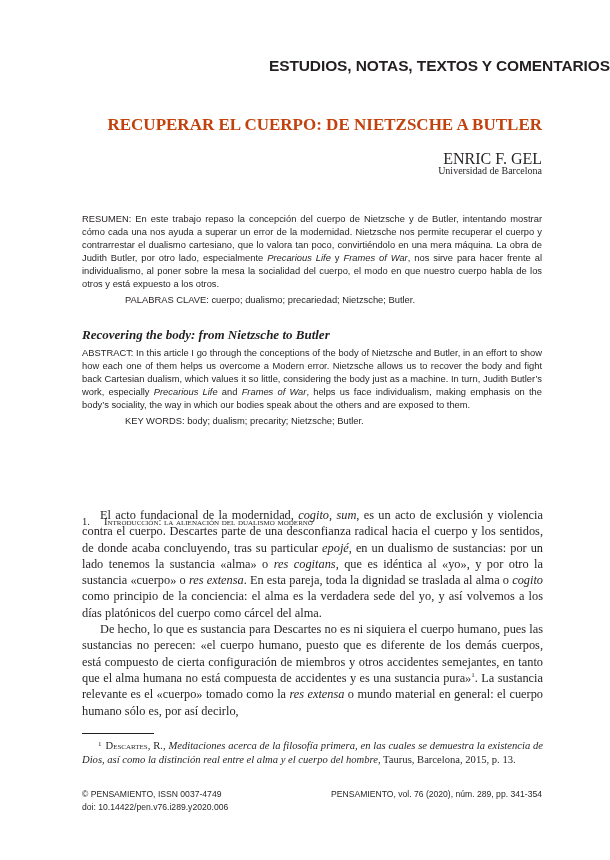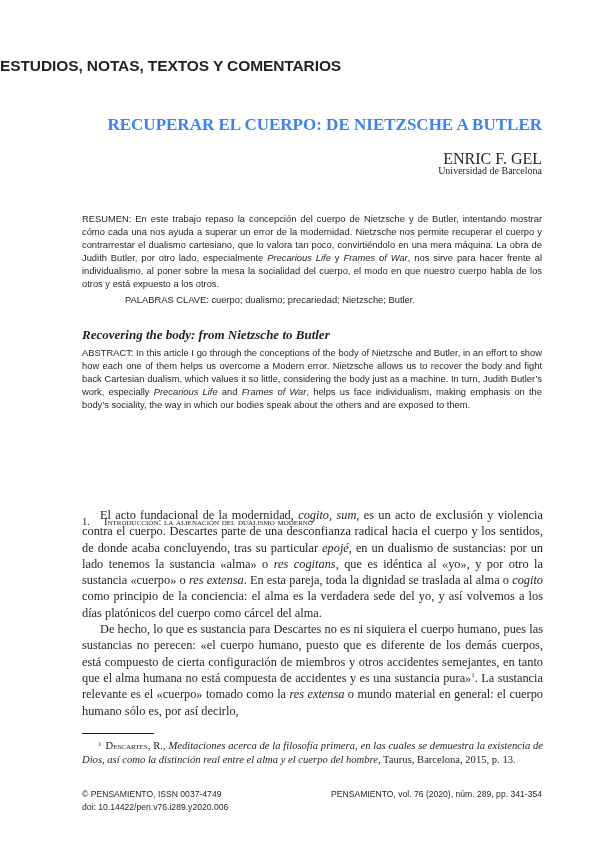--- a/index.html
+++ b/index.html
@@ -1,27 +1,27 @@
 <!DOCTYPE html>
 <html><head>
   <meta charset="utf-8">
   <style>
     html, body { margin: 0; padding: 0; background: #ffffff; }
     body { width: 610px; height: 860px; position: relative; overflow: hidden; color: #231f20; }
     .abs { position: absolute; }
 
     .section-head {
-      left: 0; width: 610px; top: 57px; text-align: left;
+      left: 0; width: 610px; top: 57px; text-align: right;
       font-family: "Liberation Sans", sans-serif; font-weight: bold;
       font-size: 15.5px; letter-spacing: -0.1px; color: #231f20;
     }
     .title {
       left: 82px; width: 460px; top: 115px; text-align: right;
       font-family: "Liberation Serif", serif; font-weight: bold;
-      font-size: 17px; color: #3b82f6; white-space: nowrap;
+      font-size: 17px; color: #c2410c; white-space: nowrap;
     }
     .author {
       right: 68px; top: 150px; text-align: right;
       font-family: "Liberation Serif", serif; font-size: 16px; color: #231f20;
     }
     .affil {
       right: 68px; top: 165px; text-align: left;
       font-family: "Liberation Serif", serif; font-size: 10px; color: #231f20;
     }
 
@@ -88,20 +88,21 @@
 
 <div class="abs sans-block resumen">
   <p><span>RESUMEN:</span><span> En este trabajo repaso la concepción del cuerpo de Nietzsche y de Butler, intentando mostrar cómo cada una nos ayuda a superar un error de la modernidad. Nietzsche nos permite recuperar el cuerpo y contrarrestar el dualismo cartesiano, que lo valora tan poco, convirtiéndolo en una mera máquina. La obra de Judith Butler, por otro lado, especialmente </span><i>Precarious Life</i><span> y </span><i>Frames of War</i><span>, nos sirve para hacer frente al individualismo, al poner sobre la mesa la socialidad del cuerpo, el modo en que nuestro cuerpo habla de los otros y está expuesto a los otros.</span></p>
   <p class="kw"><span>PALABRAS CLAVE:</span><span> cuerpo; dualismo; precariedad; Nietzsche; Butler.</span></p>
 </div>
 
 <div class="abs en-title">Recovering the body: from Nietzsche to Butler</div>
 
 <div class="abs sans-block abstract">
   <p><span>ABSTRACT:</span><span> In this article I go through the conceptions of the body of Nietzsche and Butler, in an effort to show how each one of them helps us overcome a Modern error. Nietzsche allows us to recover the body and fight back Cartesian dualism, which values it so little, considering the body just as a machine. In turn, Judith Butler’s work, especially </span><i>Precarious Life</i><span> and </span><i>Frames of War</i><span>, helps us face individualism, making emphasis on the body’s sociality, the way in which our bodies speak about the others and are exposed to them.</span></p>
+  <p class="kw"><span>KEY WORDS:</span><span> body; dualism; precarity; Nietzsche; Butler.</span></p>
 </div>
 
 <div class="abs sec-heading">
   <span class="num">1.</span><span class="sc-big">I</span><span class="sc">ntroducción: la alienación del dualismo moderno</span>
 </div>
 
 <div class="abs body-text">
   <p id="p1"><span>El acto fundacional de la modernidad, </span><i>cogito, sum</i><span>, es un acto de exclusión y violencia contra el cuerpo. Descartes parte de una desconfianza radical hacia el cuerpo y los sentidos, de donde acaba concluyendo, tras su particular </span><i>epojé</i><span>, en un dualismo de sustancias: por un lado tenemos la sustancia «alma» o </span><i>res cogitans</i><span>, que es idéntica al «yo», y por otro la sustancia «cuerpo» o </span><i>res extensa</i><span>. En esta pareja, toda la dignidad se traslada al alma o </span><i>cogito</i><span> como principio de la conciencia: el alma es la verdadera sede del yo, y así volvemos a los días platónicos del cuerpo como cárcel del alma.</span></p>
   <p id="p2"><span>De hecho, lo que es sustancia para Descartes no es ni siquiera el cuerpo humano, pues las sustancias no perecen: «el cuerpo humano, puesto que es diferente de los demás cuerpos, está compuesto de cierta configuración de miembros y otros accidentes semejantes, en tanto que el alma humana no está compuesta de accidentes y es una sustancia pura»</span><sup>1</sup><span>. La sustancia relevante es el «cuerpo» tomado como la </span><i>res extensa</i><span> o mundo material en general: el cuerpo humano sólo es, por así decirlo,</span></p>
 </div>

